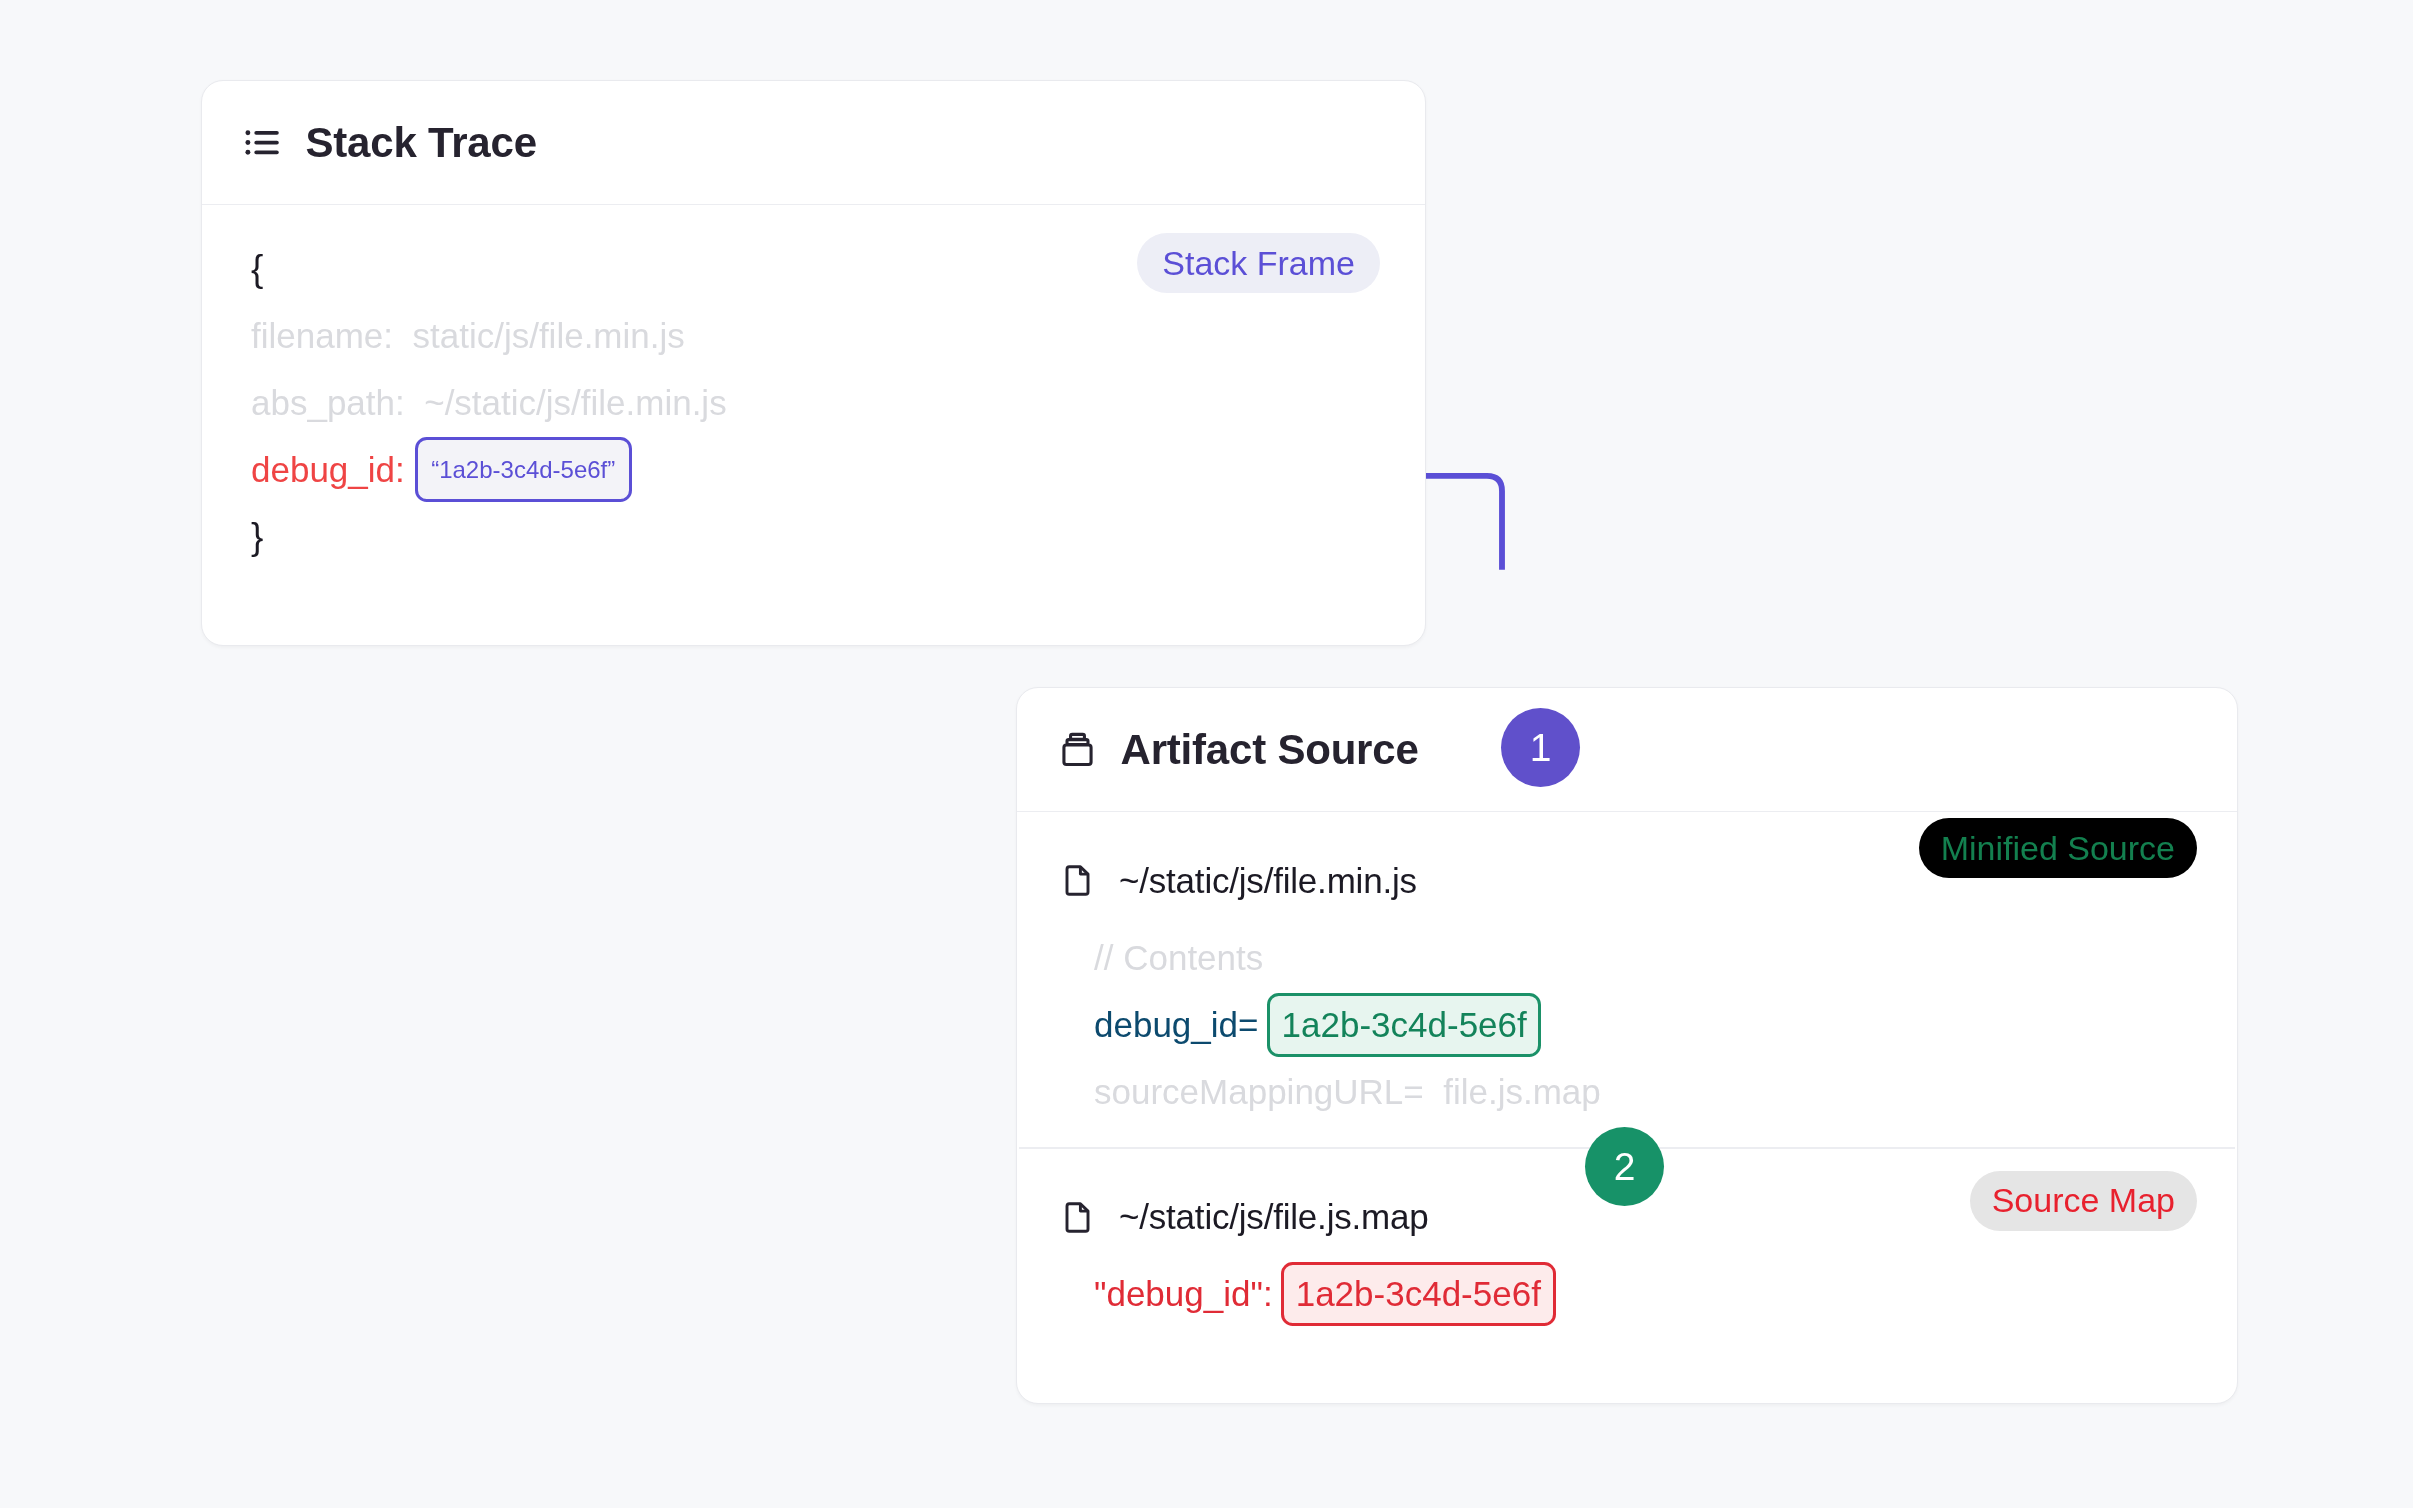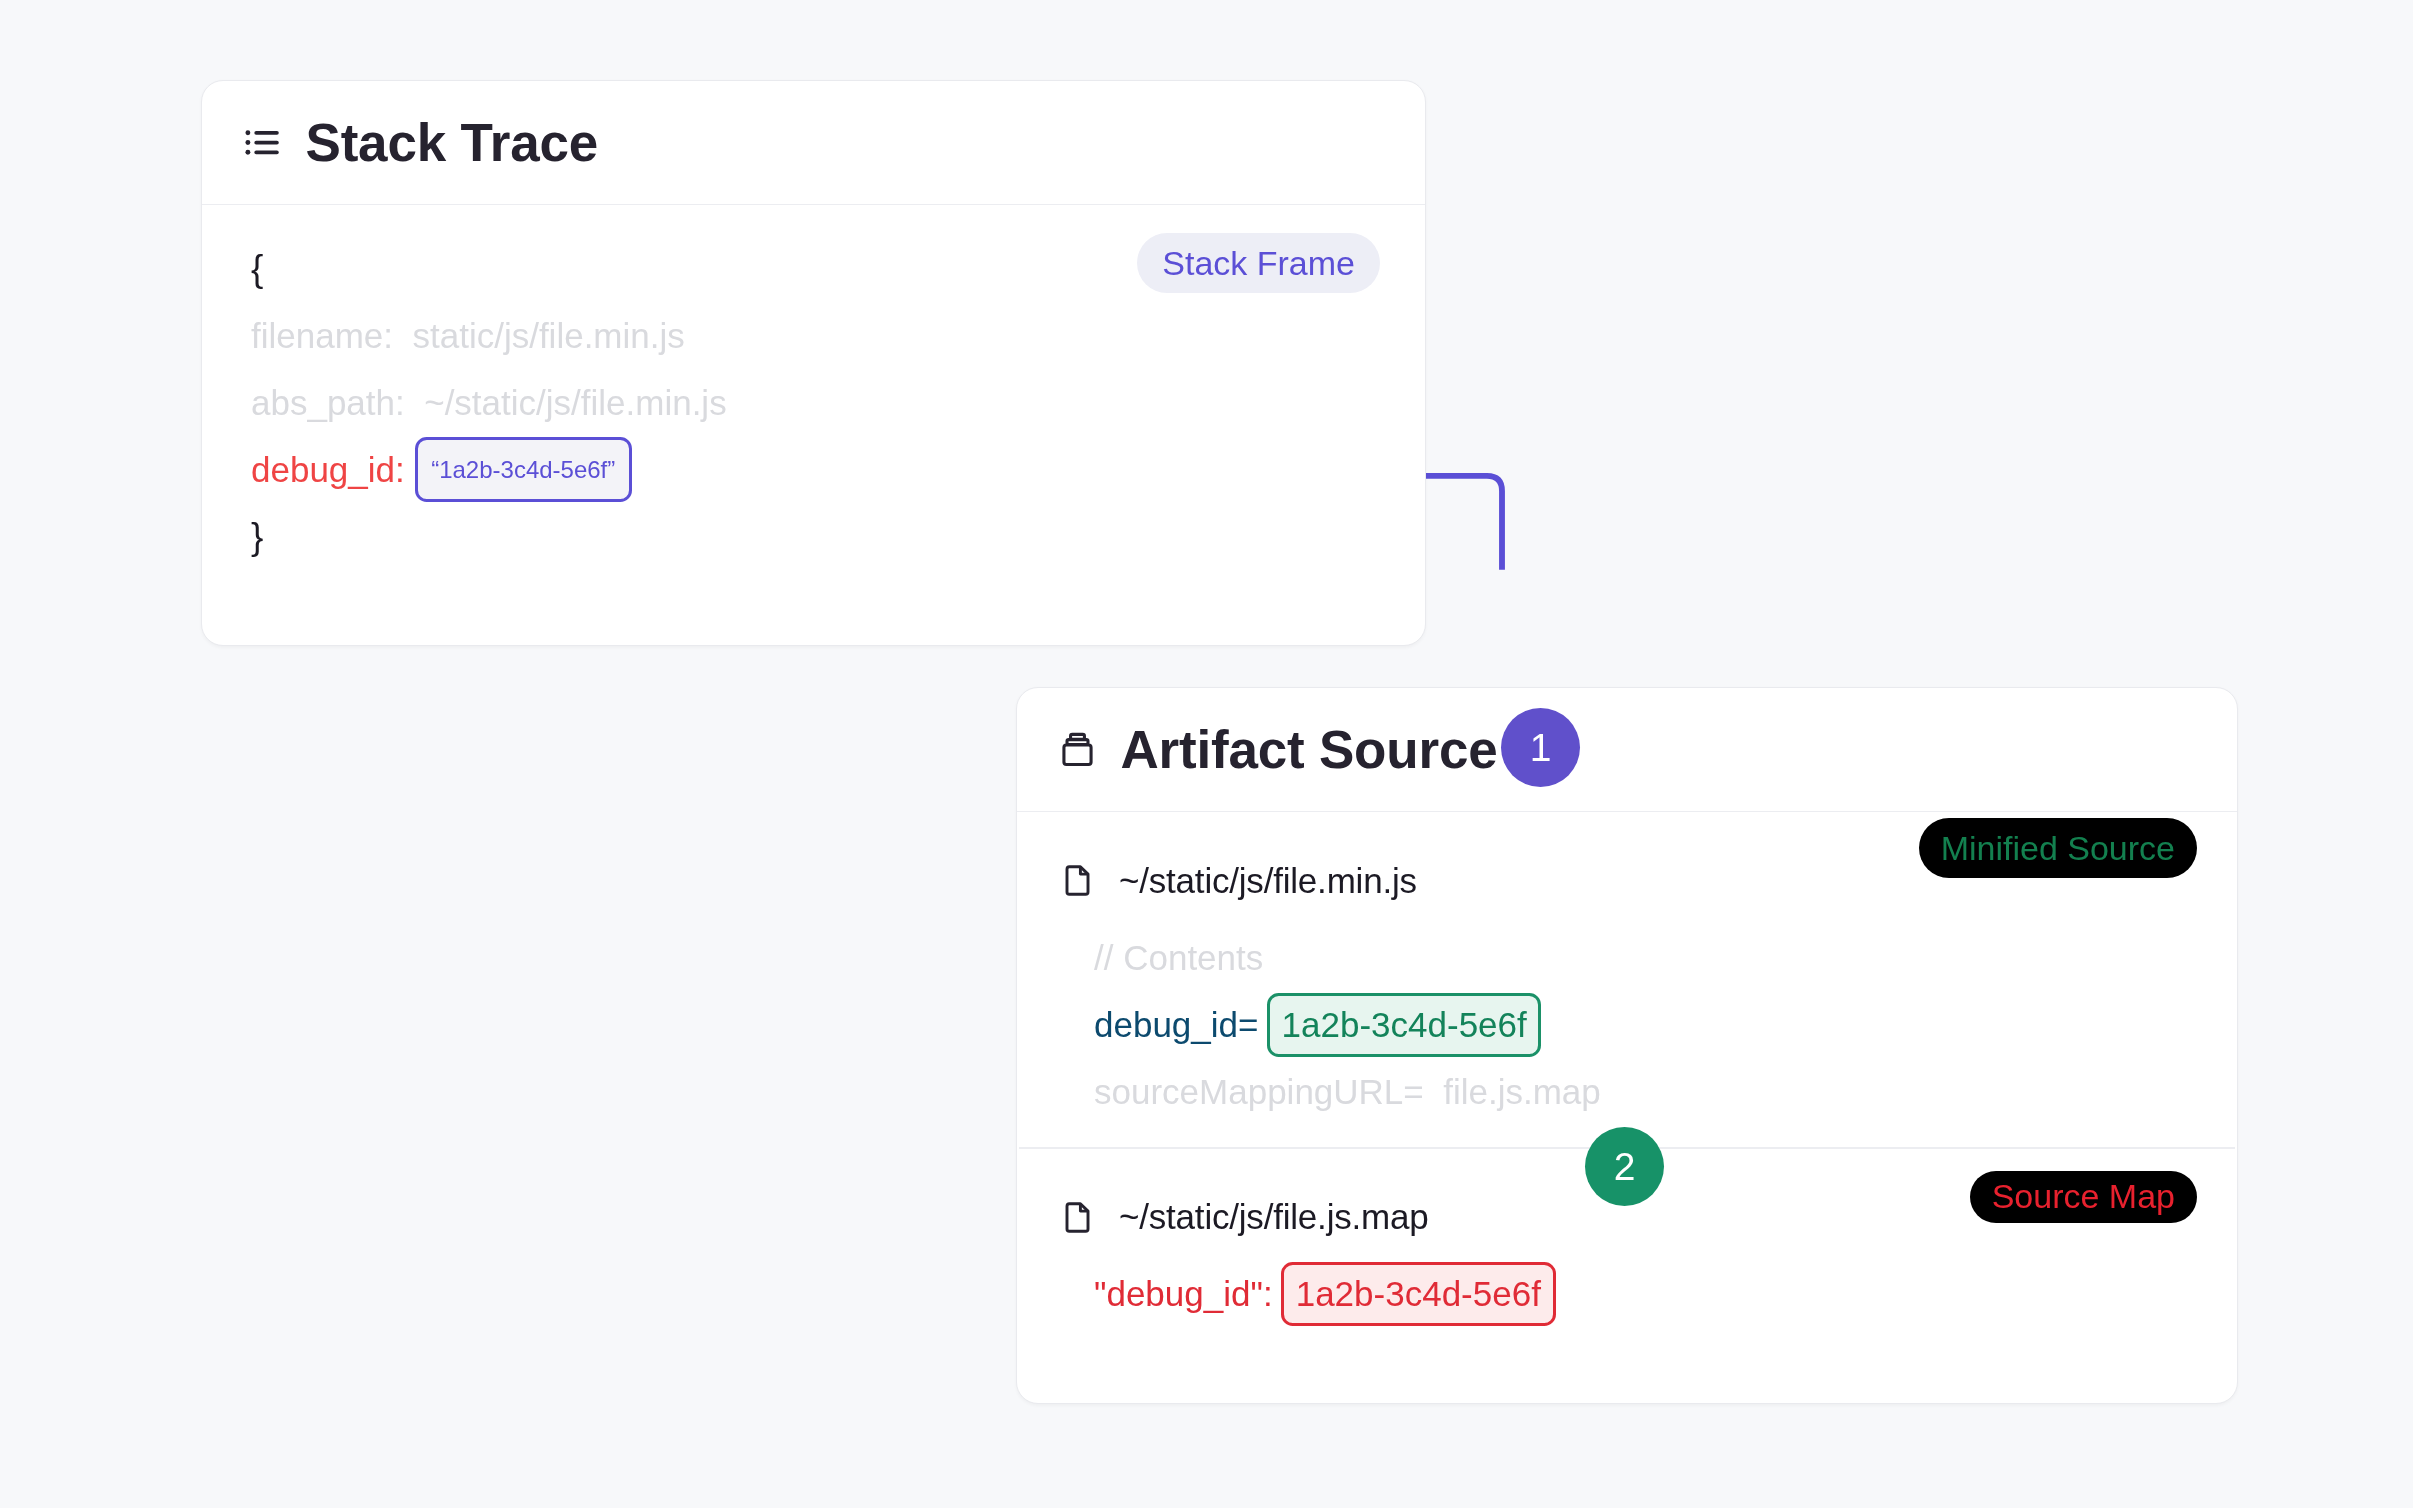--- a/index.html
+++ b/index.html
@@ -48,21 +48,21 @@
   .card-header {
     height: 124px;
     display: flex;
     align-items: center;
     padding-left: 40px;
     border-bottom: 1.7px solid #ecedf1;
     box-sizing: border-box;
   }
 
   .card-title {
-    font-size: 53px;
+    font-size: 42px;
     font-weight: 700;
     color: #26232f;
     letter-spacing: -0.2px;
     margin-left: 23.5px;
   }
 
   .hdr-icon {
     width: 40px;
     height: 40px;
     display: inline-flex;
@@ -171,23 +171,23 @@
     right: 40px;
     top: 6px;
     height: 60px;
     padding: 0 22px;
     background: #000000;
     color: #13804f;
   }
   #sourcemap-badge {
     right: 40px;
     top: 22px;
-    height: 52px;
+    height: 60px;
     padding: 0 22px;
-    background: #000000;
+    background: #e5e5e5;
     color: #e8212e;
     text-align: center;
   }
 
   #min-debug-chip {
     border: 3.4px solid #1b9168;
     background: #e7f5ef;
     color: #13835a;
     font-size: 35px;
     height: 64px;

